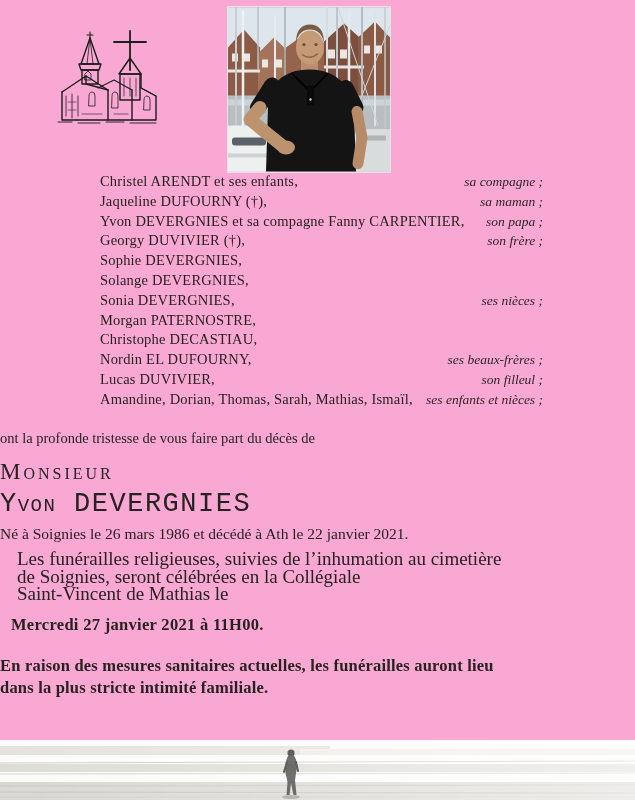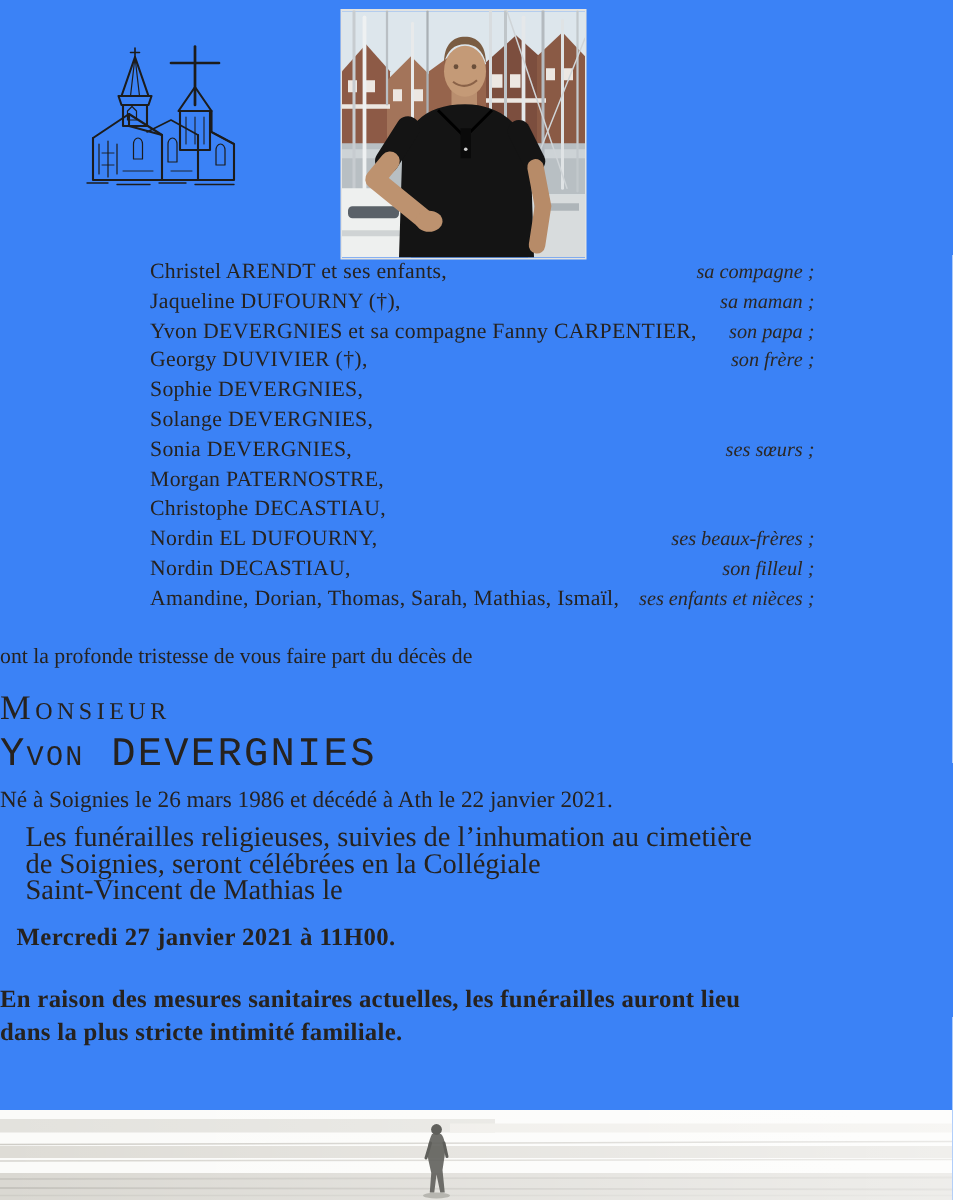--- a/index.html
+++ b/index.html
@@ -1,20 +1,20 @@
 <!DOCTYPE html>
 <html><head>
 <meta charset="utf-8">
 <title>Faire-part de décès</title>
 <style>
   html,body{margin:0;padding:0;background:#ffffff;}
   .page{
     position:relative;
     width:635px;height:800px;
-    background:#3b82f6;
+    background:#f9a8d4;
     font-family:"Liberation Serif", serif;
     color:#26221f;
     overflow:hidden;
   }
   
   .church{position:absolute;left:52px;top:26px;width:114px;height:104px;}
   .portrait{position:absolute;left:228px;top:7px;width:162px;height:165px;box-shadow:0 0 0 1px #e3e3e1;}
   
   .family-list{position:absolute;left:100px;top:173px;width:443px;}
   .family-row{display:flex;justify-content:space-between;align-items:baseline;height:19.8px;}
@@ -163,36 +163,36 @@
     <div class="family-row">
         <span class="fam-name">Sophie DEVERGNIES,</span>
         <span class="fam-rel"></span>
       </div>
     <div class="family-row">
         <span class="fam-name">Solange DEVERGNIES,</span>
         <span class="fam-rel"></span>
       </div>
     <div class="family-row">
         <span class="fam-name">Sonia DEVERGNIES,</span>
-        <span class="fam-rel">ses sœurs ;</span>
+        <span class="fam-rel">ses nièces ;</span>
       </div>
     <div class="family-row">
         <span class="fam-name">Morgan PATERNOSTRE,</span>
         <span class="fam-rel"></span>
       </div>
     <div class="family-row">
         <span class="fam-name">Christophe DECASTIAU,</span>
         <span class="fam-rel"></span>
       </div>
     <div class="family-row">
         <span class="fam-name">Nordin EL DUFOURNY,</span>
         <span class="fam-rel">ses beaux-frères ;</span>
       </div>
     <div class="family-row">
-        <span class="fam-name">Nordin DECASTIAU,</span>
+        <span class="fam-name">Lucas DUVIVIER,</span>
         <span class="fam-rel">son filleul ;</span>
       </div>
     <div class="family-row">
         <span class="fam-name">Amandine, Dorian, Thomas, Sarah, Mathias, Ismaïl,</span>
         <span class="fam-rel">ses enfants et nièces ;</span>
       </div>
   </div>
 
   <div class="centered intro">ont la profonde tristesse de vous faire part du décès de</div>
   <div class="centered title-line">Monsieur</div>

